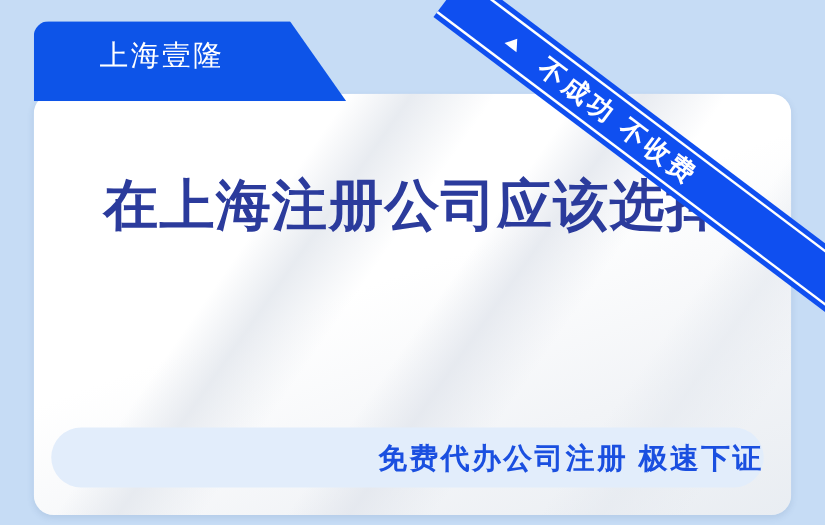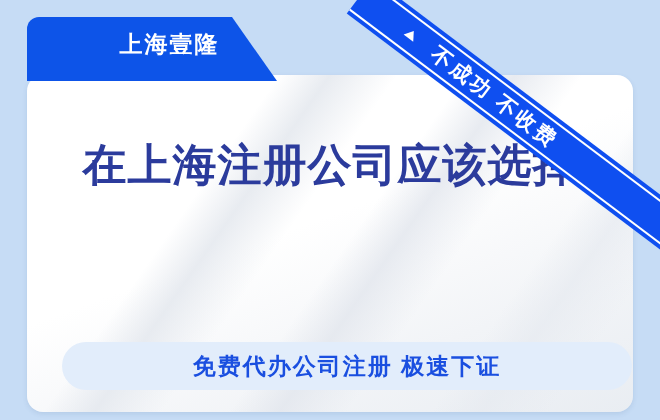--- a/index.html
+++ b/index.html
@@ -36,25 +36,24 @@
     z-index: 3;
   }
   .brand-tab-label {
     position: absolute;
     left: 0;
     top: 12px;
     width: 205px;
     text-align: center;
     color: #ffffff;
     font-size: 23px;
-    font-weight: bold;
+    font-weight: normal;
     letter-spacing: 2px;
     line-height: 30px;
     white-space: nowrap;
-    margin-left: 40px;
   }
 
   
   .card {
     position: absolute;
     left: 27px;
     top: 75px;
     width: 606px;
     height: 337px;
     border-radius: 16px;
@@ -95,29 +94,29 @@
     letter-spacing: 1px;
   }
   .headline-line {
     display: block;
     white-space: nowrap;
   }
 
   
   .cta-pill {
     position: absolute;
-    left: 35px;
+    left: 14px;
     bottom: 22px;
     width: 570px;
     height: 48px;
     border-radius: 24px;
     background: #e2edfb;
     display: flex;
     align-items: center;
-    justify-content: center;
+    justify-content: flex-end;
   }
   .cta-text {
     color: #1a4fe0;
     font-size: 23px;
     font-weight: bold;
     letter-spacing: 2px;
     white-space: nowrap;
   }
 
   

